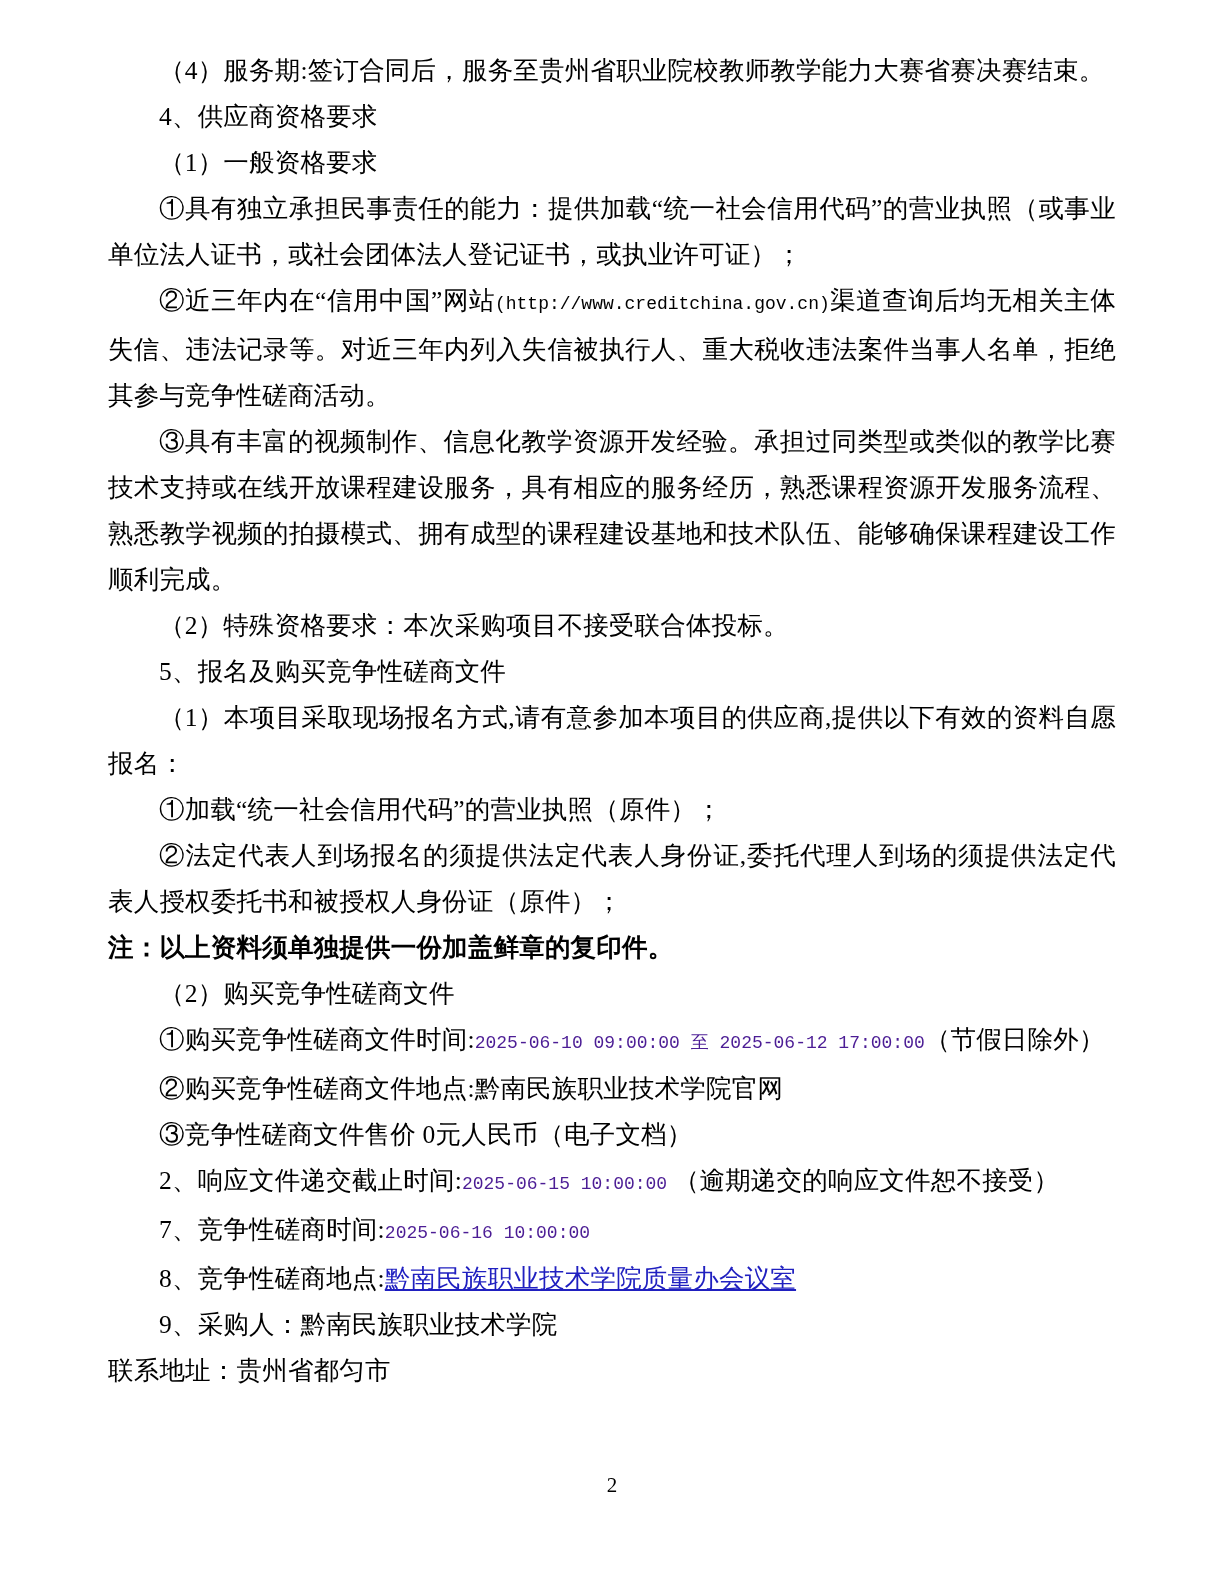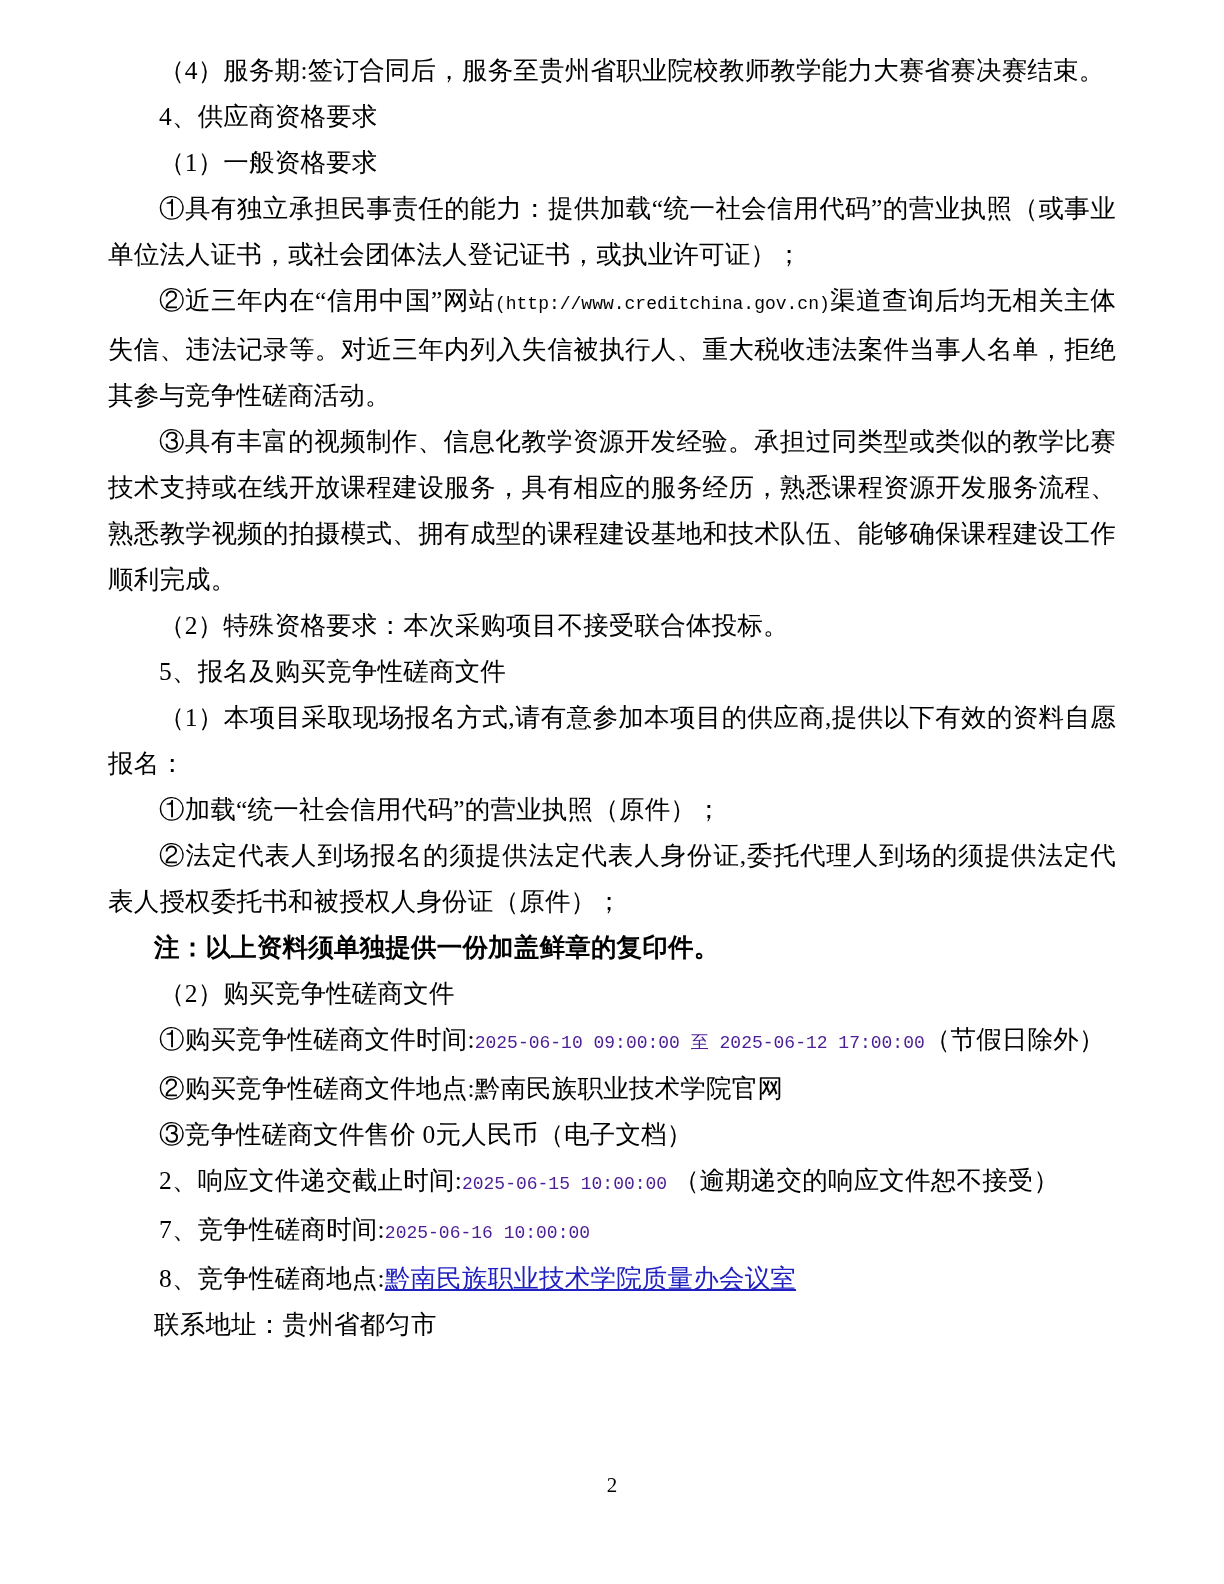--- a/index.html
+++ b/index.html
@@ -27,21 +27,20 @@
     letter-spacing: 0.2px;
   }
   p {
     margin: 0;
   }
   .indent {
     text-indent: 2em;
   }
   .noindent {
     text-indent: 0;
-    margin-left: 46px;
   }
   .bold {
     font-weight: bold;
   }
   .blue {
     color: #4c1d95;
   }
   .mono {
     font-family: "Liberation Mono", monospace;
     font-size: 18px;
@@ -78,16 +77,17 @@
       <p class="indent"><span>①加载“统一社会信用代码”的营业执照（原件）；</span></p>
       <p class="indent"><span>②法定代表人到场报名的须提供法定代表人身份证,委托代理人到场的须提供法定代表人授权委托书和被授权人身份证（原件）；</span></p>
       <p class="noindent"><span class="bold">注：以上资料须单独提供一份加盖鲜章的复印件。</span></p>
       <p class="indent"><span>（2）购买竞争性磋商文件</span></p>
       <p class="indent"><span>①购买竞争性磋商文件时间:</span><span class="mono blue">2025-06-10 09:00:00 至 2025-06-12 17:00:00</span><span>（节假日除外）</span></p>
       <p class="indent"><span>②购买竞争性磋商文件地点:黔南民族职业技术学院官网</span></p>
       <p class="indent"><span>③竞争性磋商文件售价 0元人民币（电子文档）</span></p>
       <p class="indent"><span>2、响应文件递交截止时间:</span><span class="mono blue">2025-06-15 10:00:00</span><span> （逾期递交的响应文件恕不接受）</span></p>
       <p class="indent"><span>7、竞争性磋商时间:</span><span class="mono blue">2025-06-16 10:00:00</span></p>
       <p class="indent"><span>8、竞争性磋商地点:</span><span class="blue-underline">黔南民族职业技术学院质量办会议室</span></p>
+      <p class="indent"><span>9、采购人：黔南民族职业技术学院</span></p>
       <p class="noindent"><span>联系地址：贵州省都匀市</span></p>
     </div>
   <div class="page-number">2</div>
 </div>
 
 </body></html>

